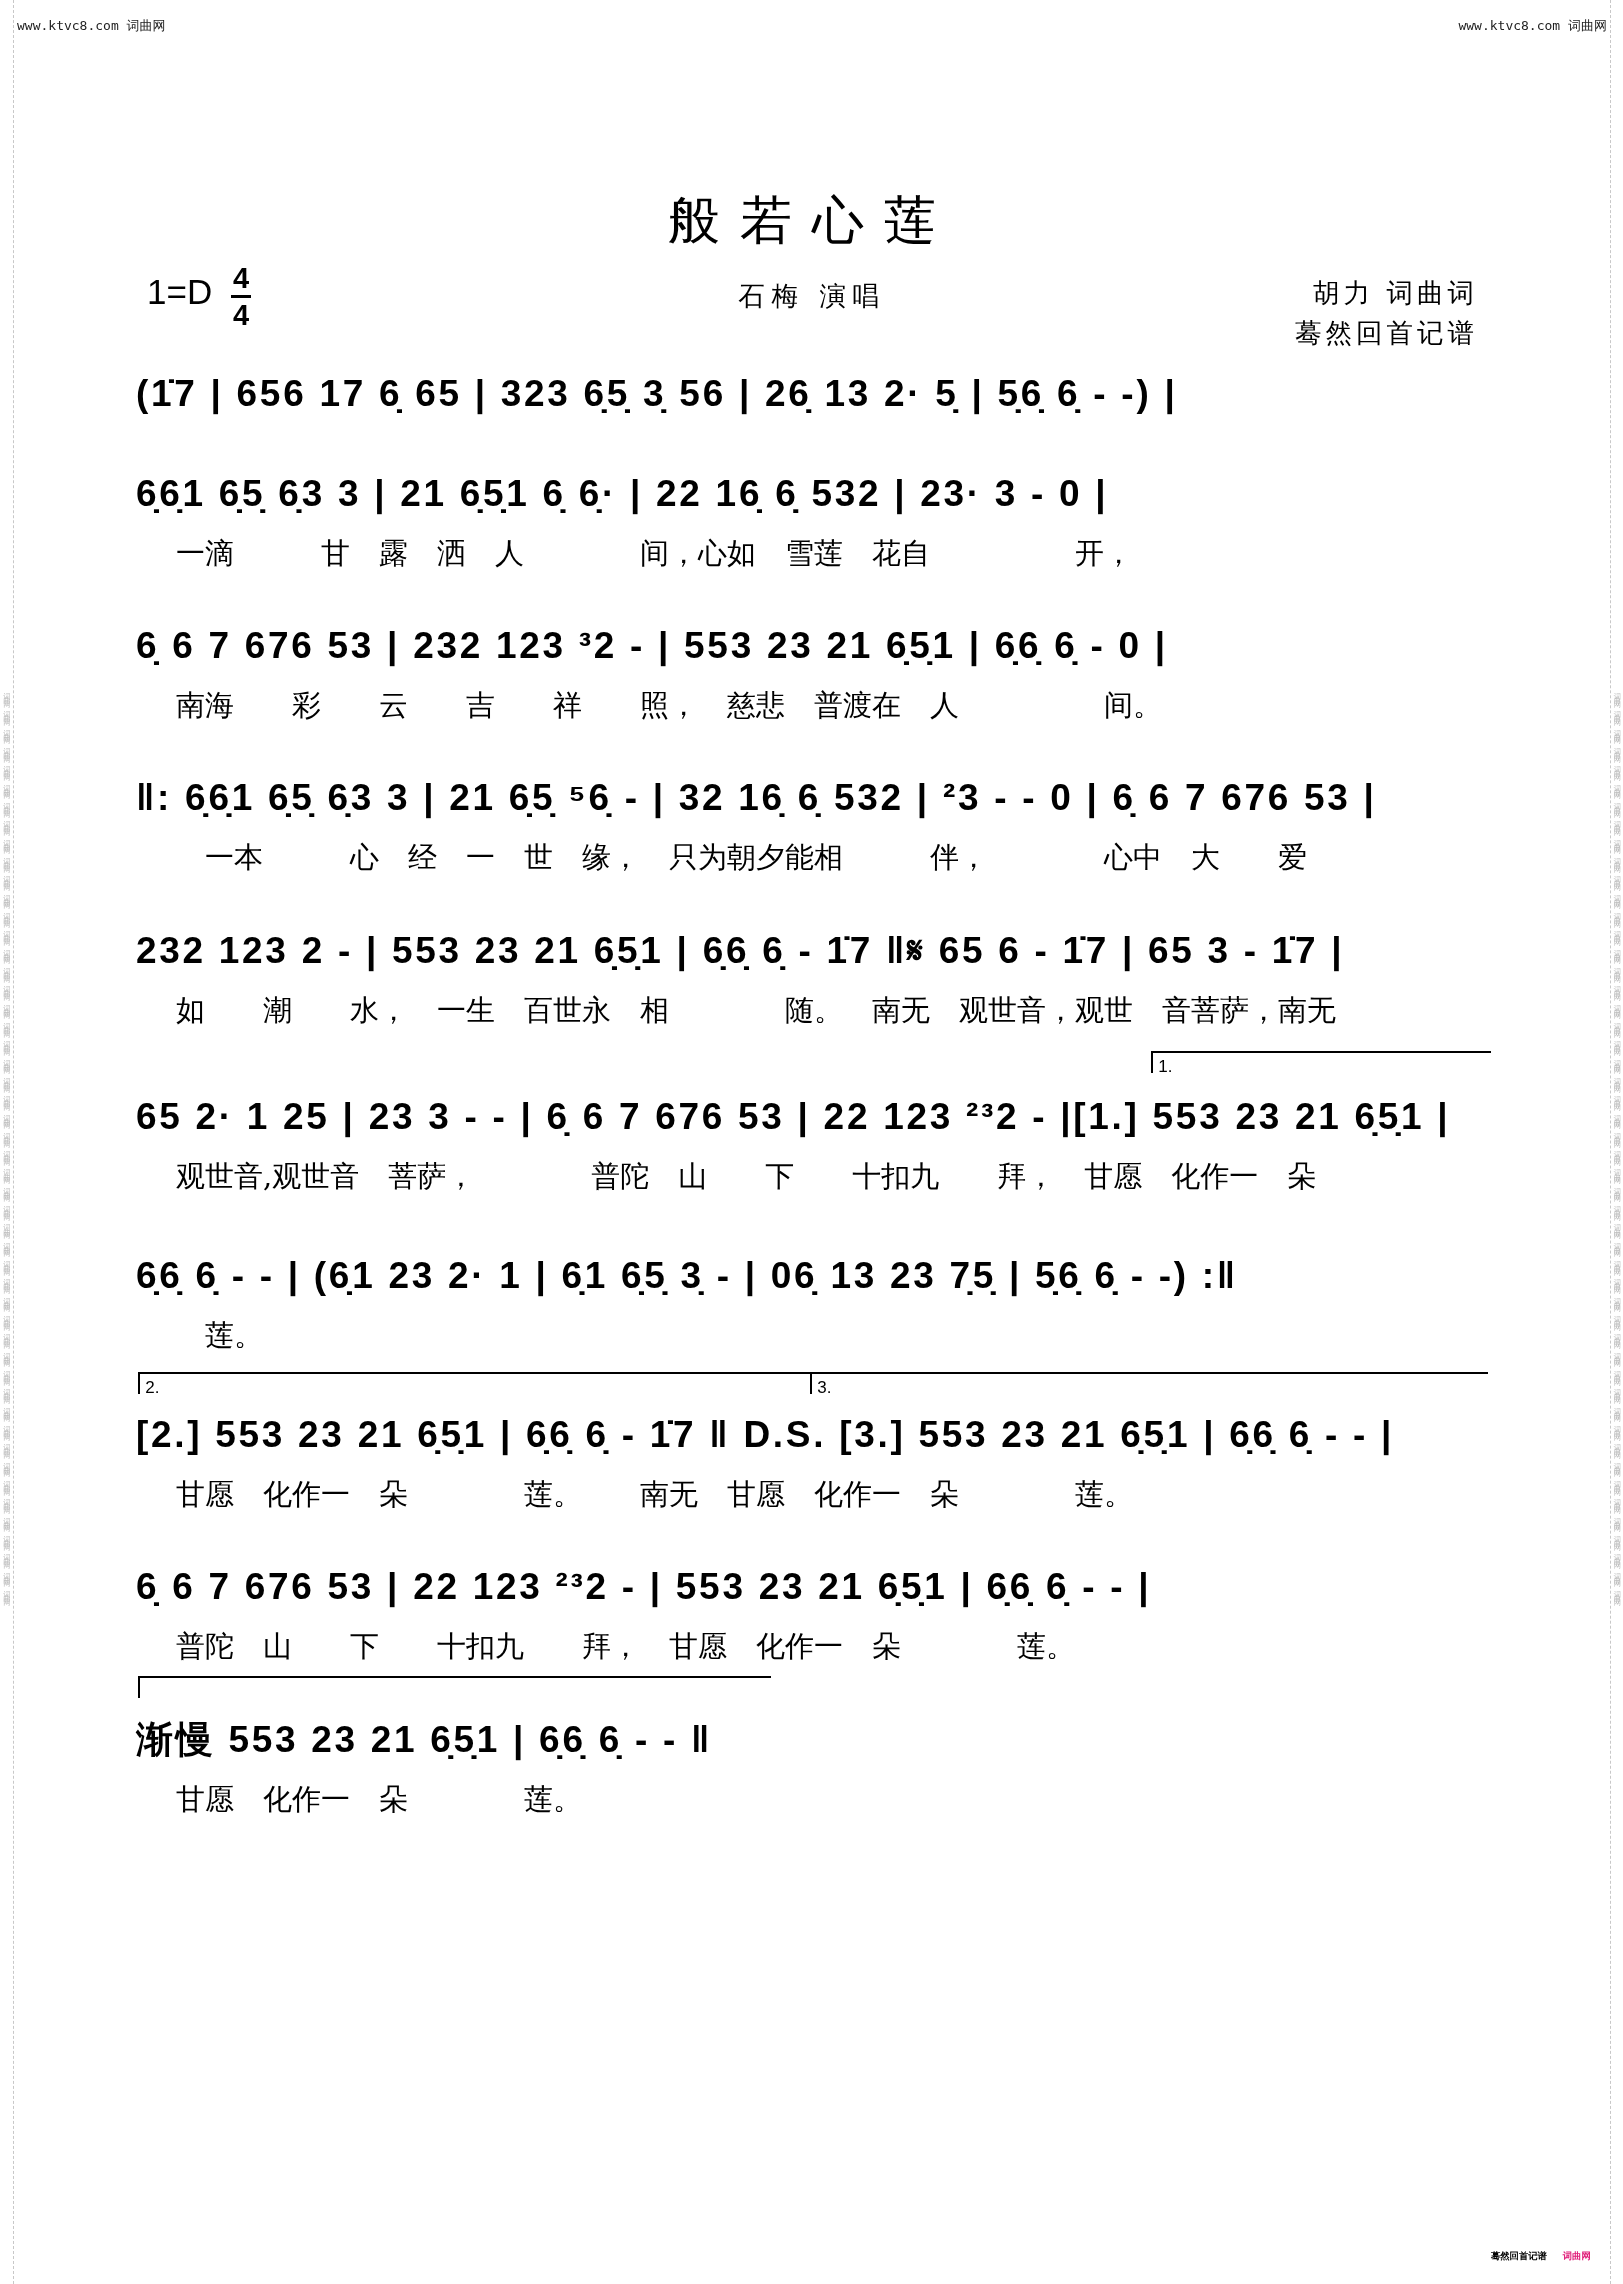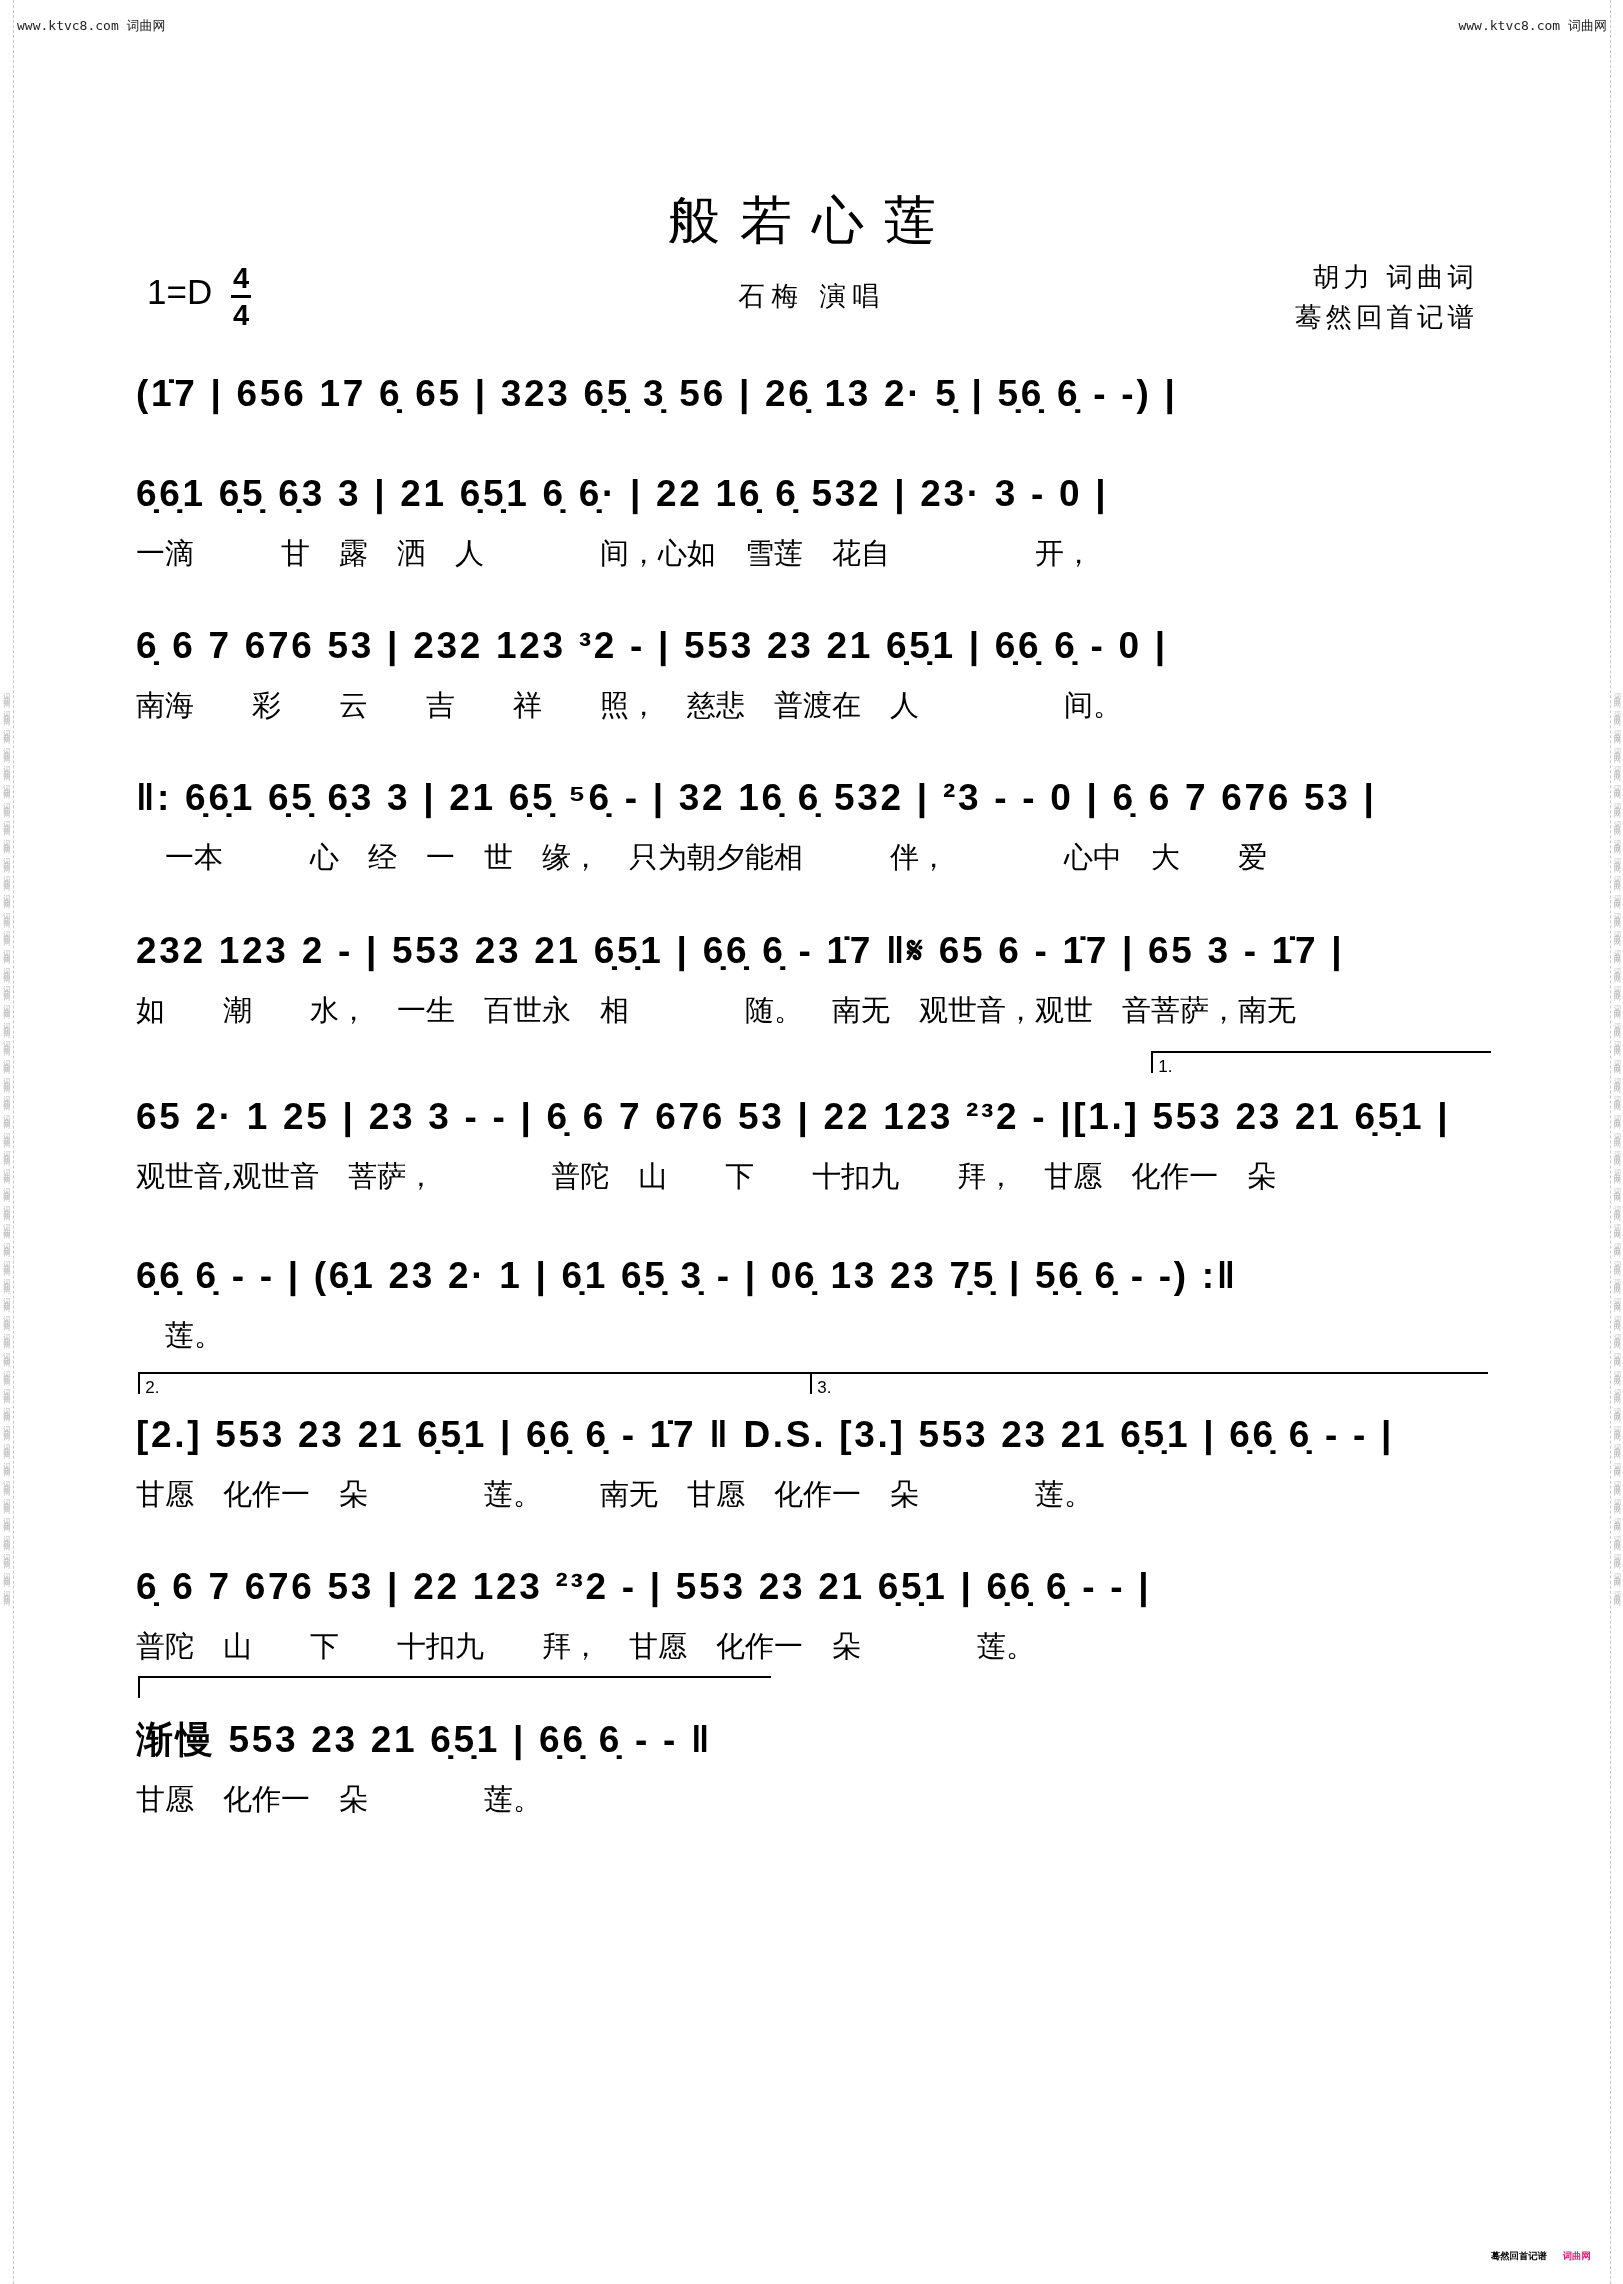--- a/index.html
+++ b/index.html
@@ -6,24 +6,24 @@
   body{width:1624px;height:2284px;position:relative;overflow:hidden;font-family:"Liberation Sans",sans-serif;color:#000;}
   .side{position:absolute;top:0;height:2284px;width:13.3px;border-right:1.3px dashed #c8c8c8;color:#bbb;font-size:7.3px;line-height:13.3px;text-align:center;font-family:"DejaVu Sans",sans-serif;writing-mode:vertical-rl;overflow:hidden;letter-spacing:4px;}
   .side.left{left:0;}
   .side.right{right:0;border-right:none;border-left:1.3px dashed #c8c8c8;}
   .wm{position:absolute;top:17px;font-size:13px;color:#222;font-family:"DejaVu Sans Mono",monospace;}
   .title{position:absolute;top:186px;left:0;width:1624px;text-align:center;font-family:"DejaVu Serif",serif;font-size:52px;letter-spacing:20px;}
   .key{position:absolute;left:147px;top:272px;font-size:35px;font-weight:normal;}
   .ts{position:absolute;left:231px;top:262px;width:20px;text-align:center;font-weight:bold;font-size:29px;line-height:32px;}
   .ts .line{height:2.7px;background:#000;margin:1.3px 0;}
   .perf{position:absolute;top:278px;left:0;width:1624px;text-align:center;font-family:"DejaVu Serif",serif;font-size:26.5px;letter-spacing:6.6px;}
-  .credits{position:absolute;right:146px;top:257px;font-family:"DejaVu Serif",serif;font-size:26.5px;line-height:40px;text-align:right;letter-spacing:4px;}
+  .credits{position:absolute;right:146px;top:273px;font-family:"DejaVu Serif",serif;font-size:26.5px;line-height:40px;text-align:right;letter-spacing:4px;}
   .row{position:absolute;left:0;width:1624px;}
   .tok{position:absolute;top:0;font-weight:bold;font-size:40px;line-height:46px;font-family:"Liberation Sans",sans-serif;white-space:pre;}
-  .lyr{position:absolute;font-family:"DejaVu Serif",serif;font-size:29px;white-space:pre;}
+  .lyr{position:absolute;font-family:"DejaVu Serif",serif;font-size:29px;white-space:pre;margin-left:40px;}
   .volta{position:absolute;border-top:2px solid #000;border-left:2px solid #000;height:20px;}
   .vnum{position:absolute;font-size:17px;}
   .footer{position:absolute;top:2250px;left:1491px;font-size:9.3px;font-weight:bold;font-family:"DejaVu Sans",sans-serif;}
   .footer .brand{color:#e0207a;margin-left:16px;}
 </style>
 </head>
 <body>
 
 <div class="side left"><span>词曲网</span> <span>词曲网</span> <span>词曲网</span> <span>词曲网</span> <span>词曲网</span> <span>词曲网</span> <span>词曲网</span> <span>词曲网</span> <span>词曲网</span> <span>词曲网</span> <span>词曲网</span> <span>词曲网</span> <span>词曲网</span> <span>词曲网</span> <span>词曲网</span> <span>词曲网</span> <span>词曲网</span> <span>词曲网</span> <span>词曲网</span> <span>词曲网</span> <span>词曲网</span> <span>词曲网</span> <span>词曲网</span> <span>词曲网</span> <span>词曲网</span> <span>词曲网</span> <span>词曲网</span> <span>词曲网</span> <span>词曲网</span> <span>词曲网</span> <span>词曲网</span> <span>词曲网</span> <span>词曲网</span> <span>词曲网</span> <span>词曲网</span> <span>词曲网</span> <span>词曲网</span> <span>词曲网</span> <span>词曲网</span> <span>词曲网</span> <span>词曲网</span> <span>词曲网</span> <span>词曲网</span> <span>词曲网</span> <span>词曲网</span> <span>词曲网</span> <span>词曲网</span> <span>词曲网</span> <span>词曲网</span> <span>词曲网</span></div>
 <div class="side right"><span>词曲网</span> <span>词曲网</span> <span>词曲网</span> <span>词曲网</span> <span>词曲网</span> <span>词曲网</span> <span>词曲网</span> <span>词曲网</span> <span>词曲网</span> <span>词曲网</span> <span>词曲网</span> <span>词曲网</span> <span>词曲网</span> <span>词曲网</span> <span>词曲网</span> <span>词曲网</span> <span>词曲网</span> <span>词曲网</span> <span>词曲网</span> <span>词曲网</span> <span>词曲网</span> <span>词曲网</span> <span>词曲网</span> <span>词曲网</span> <span>词曲网</span> <span>词曲网</span> <span>词曲网</span> <span>词曲网</span> <span>词曲网</span> <span>词曲网</span> <span>词曲网</span> <span>词曲网</span> <span>词曲网</span> <span>词曲网</span> <span>词曲网</span> <span>词曲网</span> <span>词曲网</span> <span>词曲网</span> <span>词曲网</span> <span>词曲网</span> <span>词曲网</span> <span>词曲网</span> <span>词曲网</span> <span>词曲网</span> <span>词曲网</span> <span>词曲网</span> <span>词曲网</span> <span>词曲网</span> <span>词曲网</span> <span>词曲网</span></div>

